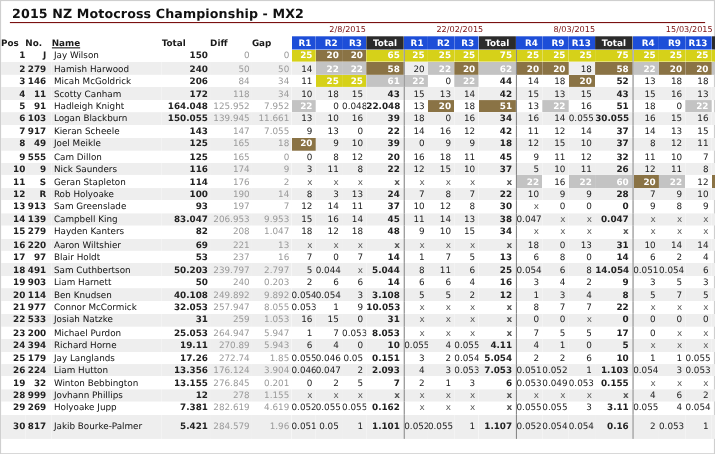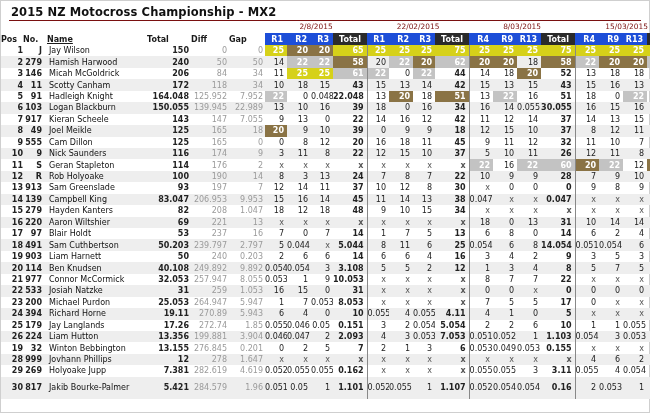--- a/index.html
+++ b/index.html
@@ -238,21 +238,21 @@
           <td class="r">0</td>
           <td class="r hl-g">22</td>
           <td class="tot">40</td>
         </tr>
         <tr class="alt">
           <td class="pos">6</td>
           <td class="no">103</td>
           <td class="name">Logan Blackburn</td>
           <td class="total">150.055</td>
           <td class="diff">139.945</td>
-          <td class="gap">22.989</td>
+          <td class="gap">11.661</td>
           <td class="r">13</td>
           <td class="r">10</td>
           <td class="r">16</td>
           <td class="tot">39</td>
           <td class="r sep">18</td>
           <td class="r">0</td>
           <td class="r">16</td>
           <td class="tot">34</td>
           <td class="r sep">16</td>
           <td class="r">14</td>
@@ -717,21 +717,21 @@
           <td class="r sep">1</td>
           <td class="r">1</td>
           <td class="r">0.055</td>
           <td class="tot">2.055</td>
         </tr>
         <tr class="alt">
           <td class="pos">26</td>
           <td class="no">224</td>
           <td class="name">Liam Hutton</td>
           <td class="total">13.356</td>
-          <td class="diff">199.881</td>
+          <td class="diff">176.124</td>
           <td class="gap">3.904</td>
           <td class="r">0.046</td>
           <td class="r">0.047</td>
           <td class="r">2</td>
           <td class="tot">2.093</td>
           <td class="r sep">4</td>
           <td class="r">3</td>
           <td class="r">0.053</td>
           <td class="tot">7.053</td>
           <td class="r sep">0.051</td>
@@ -766,21 +766,21 @@
           <td class="r x">x</td>
           <td class="r x">x</td>
           <td class="tot x">x</td>
         </tr>
         <tr class="alt">
           <td class="pos">28</td>
           <td class="no">999</td>
           <td class="name">Jovhann Phillips</td>
           <td class="total">12</td>
           <td class="diff">278</td>
-          <td class="gap">1.647</td>
+          <td class="gap">1.155</td>
           <td class="r x">x</td>
           <td class="r x">x</td>
           <td class="r x">x</td>
           <td class="tot x">x</td>
           <td class="r sep x">x</td>
           <td class="r x">x</td>
           <td class="r x">x</td>
           <td class="tot x">x</td>
           <td class="r sep x">x</td>
           <td class="r x">x</td>

